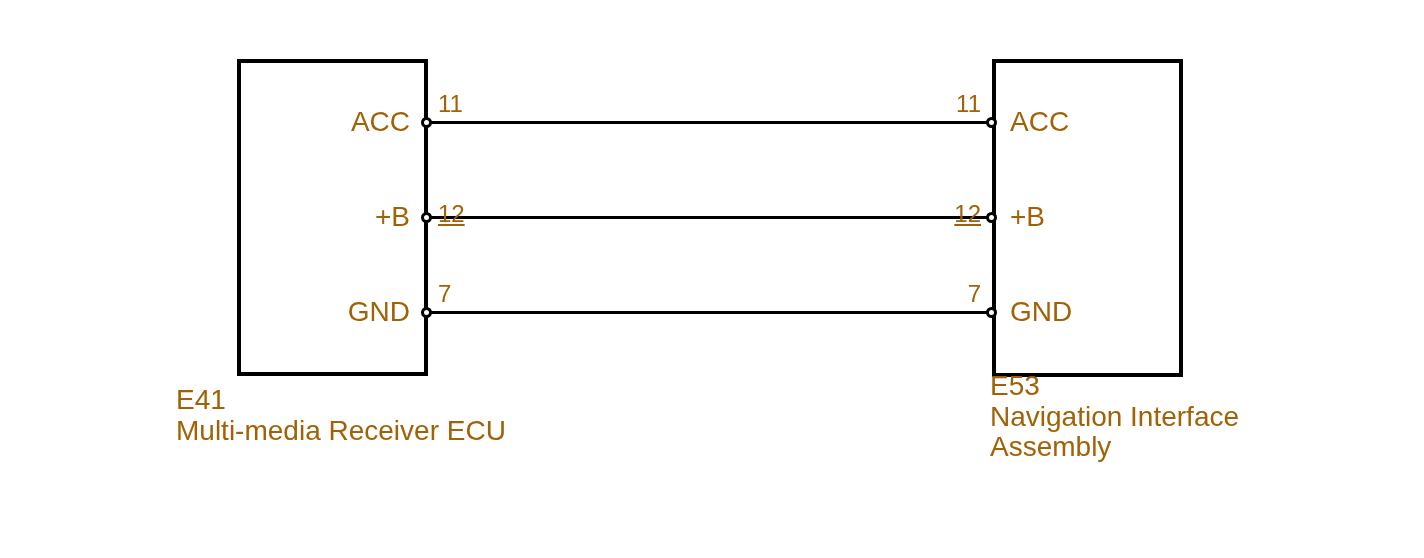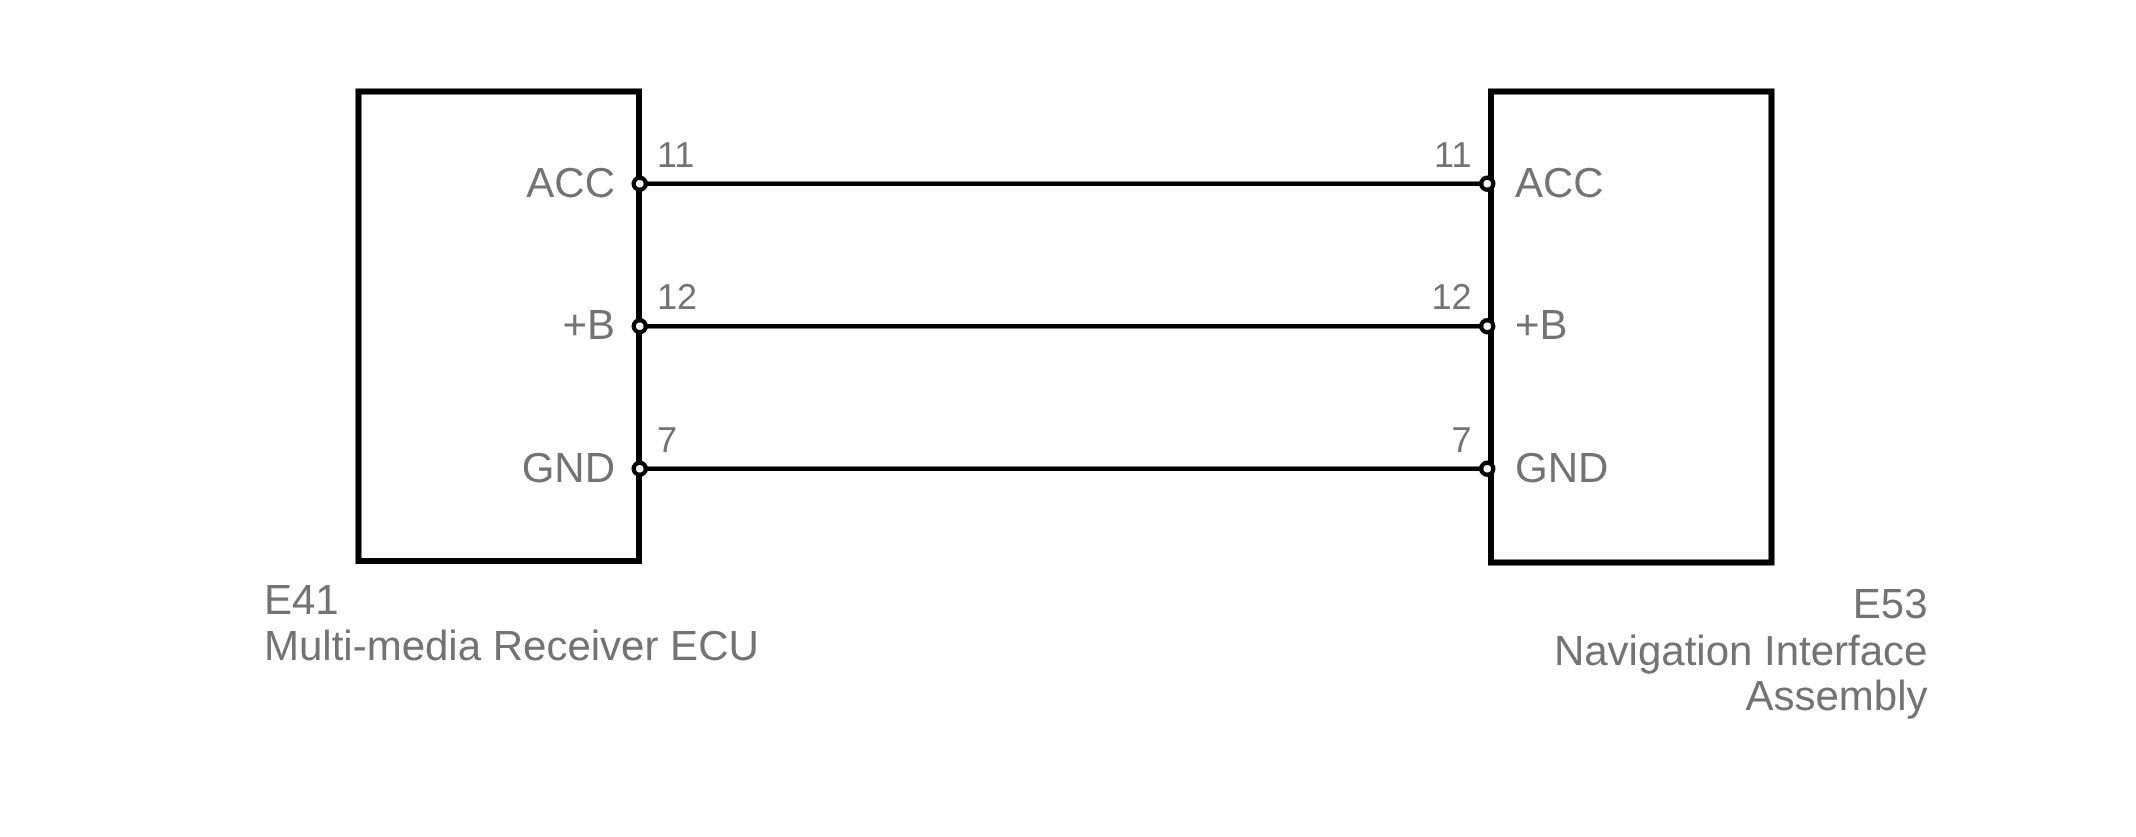--- a/index.html
+++ b/index.html
@@ -6,21 +6,21 @@
     margin: 0;
     padding: 0;
     background: #ffffff;
   }
   #canvas {
     position: relative;
     width: 1424px;
     height: 558px;
     background: #ffffff;
     font-family: "Liberation Sans", "DejaVu Sans", sans-serif;
-    color: #737373;
+    color: #a16207;
     overflow: hidden;
   }
   .connector-box {
     position: absolute;
     box-sizing: border-box;
     border: 4px solid #000000;
     background: #ffffff;
   }
   #left-box  { left: 237px; top: 59px;  width: 191px; height: 317px; }
   #right-box { left: 992px; top: 59px;  width: 191px; height: 318px; }
@@ -67,30 +67,30 @@
   .pin-number {
     position: absolute;
     font-size: 24px;
     height: 36px;
     line-height: 36px;
     white-space: nowrap;
   }
   .pin-number.num-left  { left: 438px; }
   .pin-number.num-right { left: 861px; width: 120px; text-align: right; }
   .numrow1 { top: 86px; }
-  .numrow2 { top: 181px; }
+  .numrow2 { top: 196px; text-decoration: underline; }
   .numrow3 { top: 276px; }
 
   .connector-caption {
     position: absolute;
     font-size: 28px;
     line-height: 30.5px;
   }
   #left-caption  { left: 176px; top: 385px; white-space: nowrap; }
-  #right-caption { left: 990px; top: 388px; width: 295px; text-align: right; }
+  #right-caption { left: 990px; top: 371px; width: 295px; }
   .caption-code { }
   .caption-name { }
 </style>
 </head>
 <body>
 
 <div id="canvas">
 
   <div id="left-box" class="connector-box"></div>
   <div id="right-box" class="connector-box"></div>

